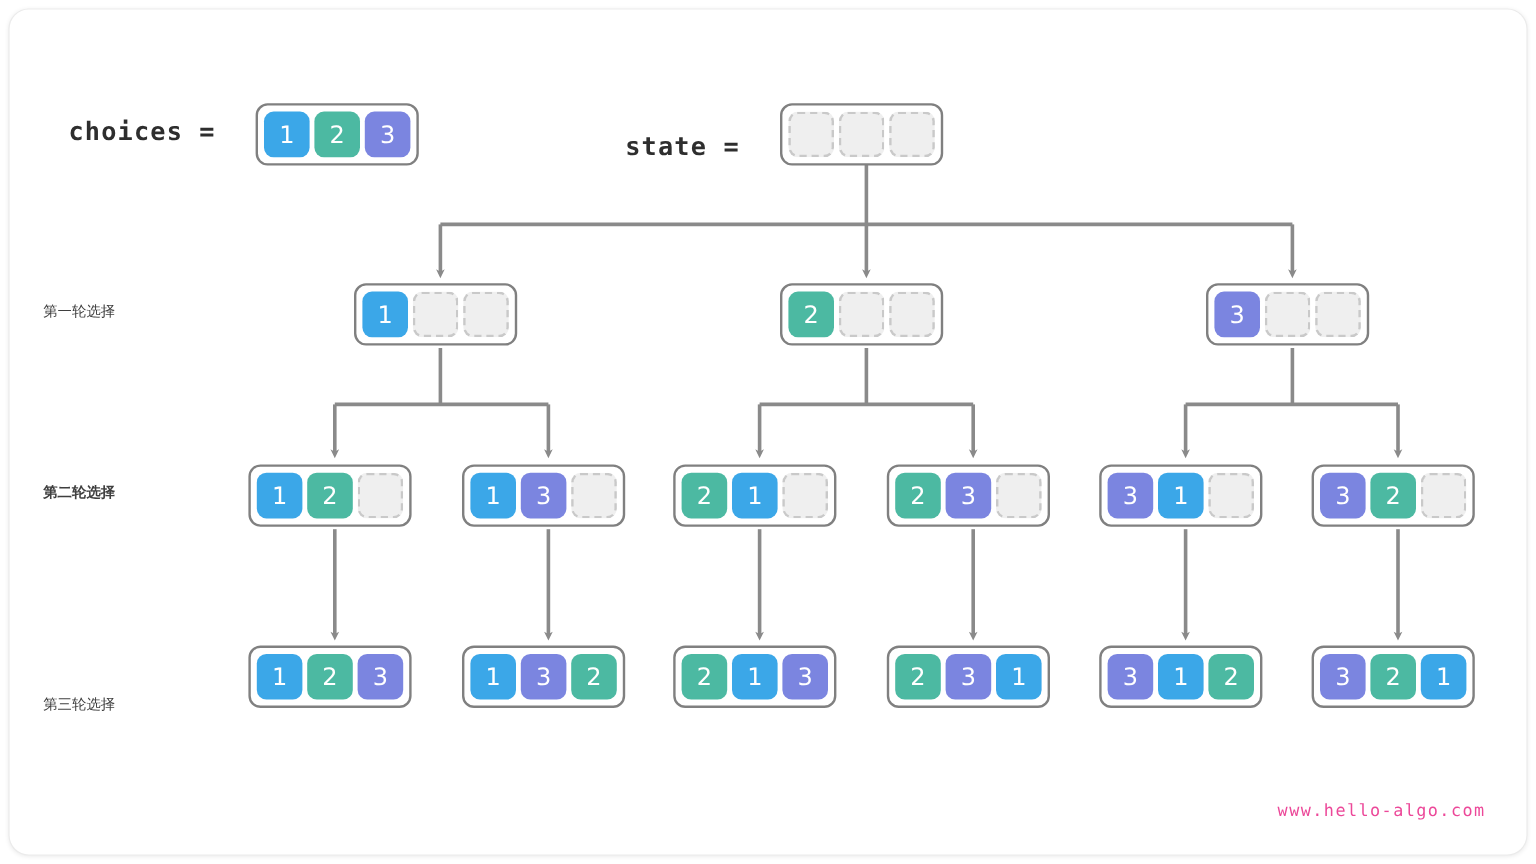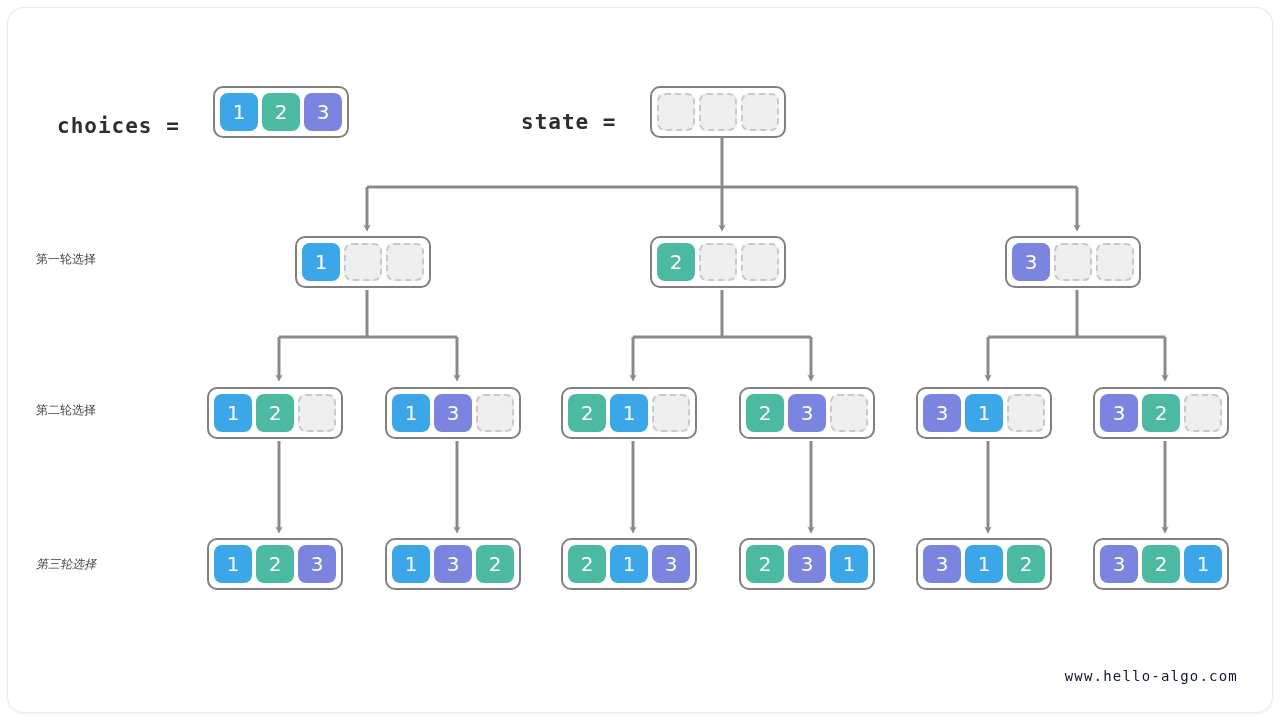--- a/index.html
+++ b/index.html
@@ -54,21 +54,21 @@
     font-size: 12px;
     color: #3f3f3f;
     white-space: nowrap;
   }
   #watermark {
     position: absolute;
     right: 42px;
     bottom: 36px;
     font-family: "DejaVu Sans Mono", "Liberation Mono", monospace;
     font-size: 14px;
-    color: #0f172a;
+    color: #ec4899;
     letter-spacing: 1.2px;
     white-space: nowrap;
   }
 
   
   .array-box {
     position: absolute;
     display: flex;
     align-items: center;
     gap: 4px;
@@ -137,39 +137,39 @@
 
       <path d="M279,441 L279,530" marker-end="url(#arrow)"></path>
       <path d="M457,441 L457,530" marker-end="url(#arrow)"></path>
       <path d="M633,441 L633,530" marker-end="url(#arrow)"></path>
       <path d="M811,441 L811,530" marker-end="url(#arrow)"></path>
       <path d="M988,441 L988,530" marker-end="url(#arrow)"></path>
       <path d="M1165,441 L1165,530" marker-end="url(#arrow)"></path>
     </g>
   </svg>
 
-  <div class="mono-label" style="left:57px; top:114px;">choices =</div>
+  <div class="mono-label" style="left:57px; top:98px;">choices =</div>
 
   <div class="mono-label" style="left:521px; top:98px;margin-top:12px;">state =</div>
 
   <div class="array-box" style="left:213px; top:86px;">
     <div class="cell v1">1</div>
     <div class="cell v2">2</div>
     <div class="cell v3">3</div>
   </div>
 
   <div class="array-box" style="left:650px; top:86px;">
     <div class="cell empty"></div>
     <div class="cell empty"></div>
     <div class="cell empty"></div>
   </div>
 
   <div class="row-label" style="left:36px; top:251px;">第一轮选择</div>
-  <div class="row-label" style="left:36px; top:402px;">第二轮选择</div>
-  <div class="row-label" style="left:36px; top:556px;font-style:italic;">第三轮选择</div>
+  <div class="row-label" style="left:36px; top:402px;font-weight:bold;">第二轮选择</div>
+  <div class="row-label" style="left:36px; top:579px;">第三轮选择</div>
 
   <div class="array-box" style="left:295px; top:236px;">
     <div class="cell v1">1</div>
     <div class="cell empty"></div>
     <div class="cell empty"></div>
   </div>
   <div class="array-box" style="left:650px; top:236px;">
     <div class="cell v2">2</div>
     <div class="cell empty"></div>
     <div class="cell empty"></div>

